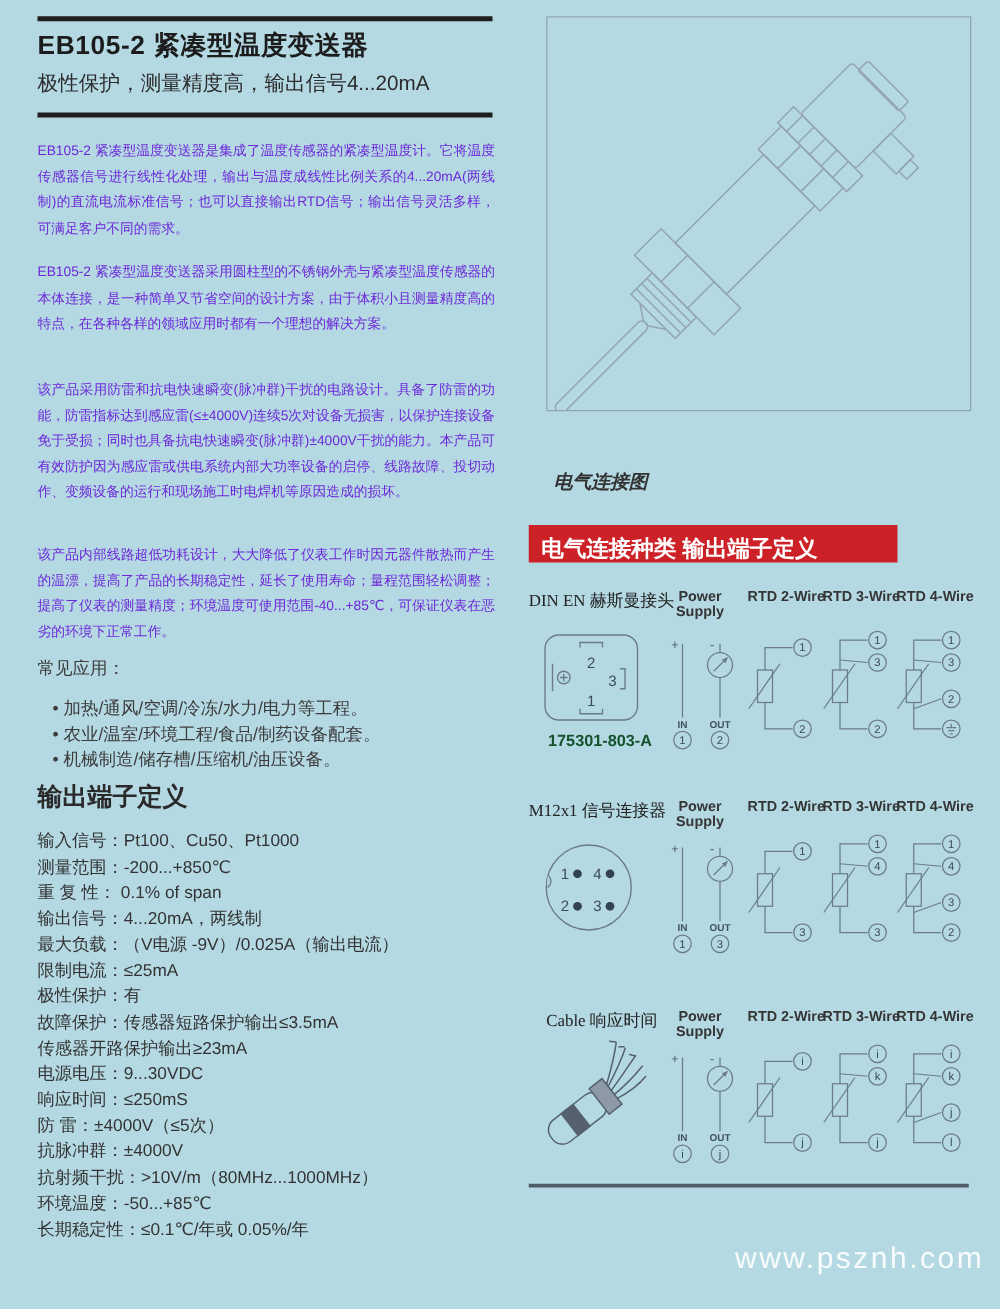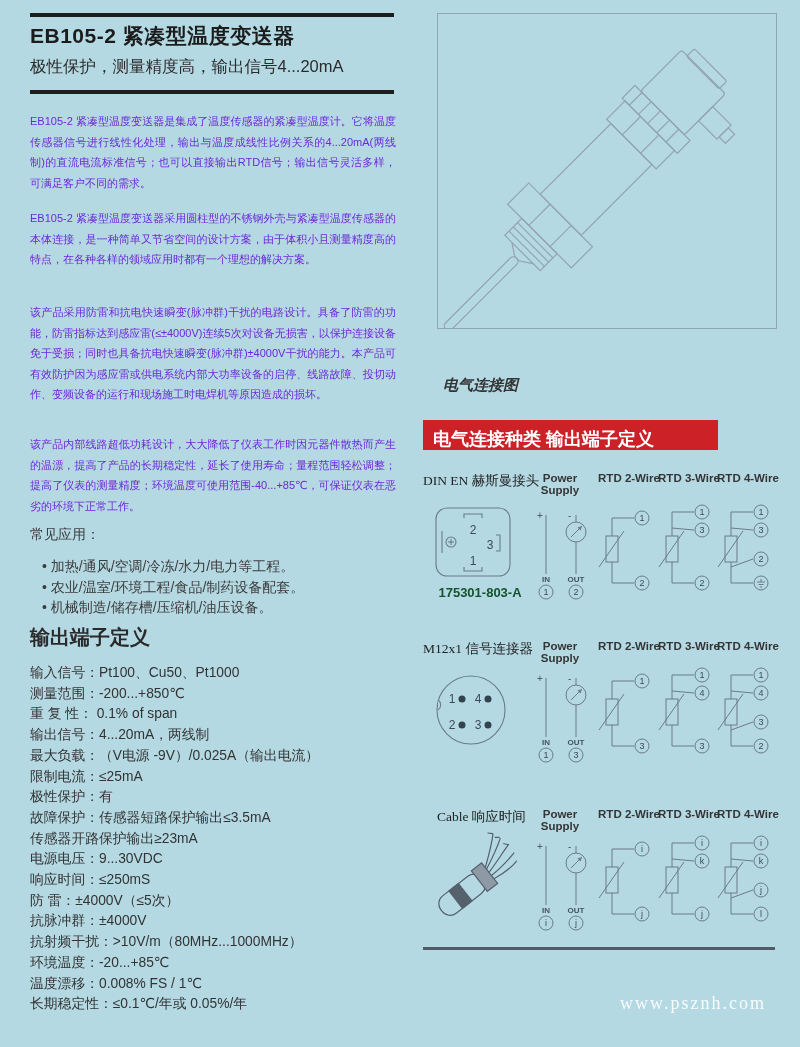--- a/index.html
+++ b/index.html
@@ -19,22 +19,22 @@
   .spec-head{left:30px;top:624px;width:366px;font-size:20px;font-weight:bold;color:#2a2a2a;}
   .spec-list{left:30px;top:663px;width:380px;font-size:13.8px;line-height:20.7px;color:#333;}
   .draw-box{left:437px;top:13px;width:338px;height:314px;border:1px solid #8fa6b2;}
   .conn-head{left:443px;top:376px;font-size:15px;font-weight:bold;color:#333;font-style:italic;}
   .red-bar{left:423px;top:420px;width:295px;height:30px;background:#cc2127;color:#fff;font-size:18px;font-weight:bold;}
   .red-bar span{position:absolute;top:7px;}
   .row-label{font-family:Liberation Serif, serif;font-size:13.5px;color:#222;}
   .col-head{font-size:11.5px;font-weight:bold;color:#353535;width:72px;text-align:center;}
   .caption{font-size:13px;font-weight:bold;color:#14532d;width:120px;text-align:center;}
   .bottom-line{left:423px;top:947px;width:352px;height:3px;background:#4f5b66;}
-  .watermark{left:588px;top:993px;width:210px;font-family:Liberation Serif, serif;
-    font-size:18px;color:rgba(255,255,255,.9);letter-spacing:2px;text-align:center;}
+  .watermark{left:588px;top:993px;width:210px;font-family:Liberation Sans, sans-serif;
+    font-size:24px;color:rgba(255,255,255,.9);letter-spacing:2px;text-align:left;}
   svg{display:block;}
 </style>
 </head>
 <body>
 
 <div class="abs bar" style="top:13px;"></div>
 <div class="abs title">EB105-2 紧凑型温度变送器</div>
 <div class="abs subtitle">极性保护，测量精度高，输出信号4...20mA</div>
 <div class="abs bar" style="top:90px;"></div>
 
@@ -61,22 +61,21 @@
   <div>最大负载：（V电源 -9V）/0.025A（输出电流）</div>
   <div>限制电流：≤25mA</div>
   <div>极性保护：有</div>
   <div>故障保护：传感器短路保护输出≤3.5mA</div>
   <div>传感器开路保护输出≥23mA</div>
   <div>电源电压：9...30VDC</div>
   <div>响应时间：≤250mS</div>
   <div>防 雷：±4000V（≤5次）</div>
   <div>抗脉冲群：±4000V</div>
   <div>抗射频干扰：&gt;10V/m（80MHz...1000MHz）</div>
-  <div>环境温度：-20...+85℃</div>
-  <div>温度漂移：0.008% FS / 1℃</div>
+  <div>环境温度：-50...+85℃</div>
   <div>长期稳定性：≤0.1℃/年或 0.05%/年</div>
 </div>
 
 <div class="abs draw-box">
   <svg width="338" height="314" viewBox="0 0 338 314">
     <g transform="rotate(45 175 140)" fill="none" stroke="#93a4b3" stroke-width="1.2">
       <rect x="158" y="8" width="46" height="11" rx="2"></rect>
       <rect x="150" y="18" width="62" height="58" rx="3"></rect>
       <rect x="212" y="36" width="26" height="20"></rect>
       <rect x="238" y="40" width="9" height="13"></rect>

